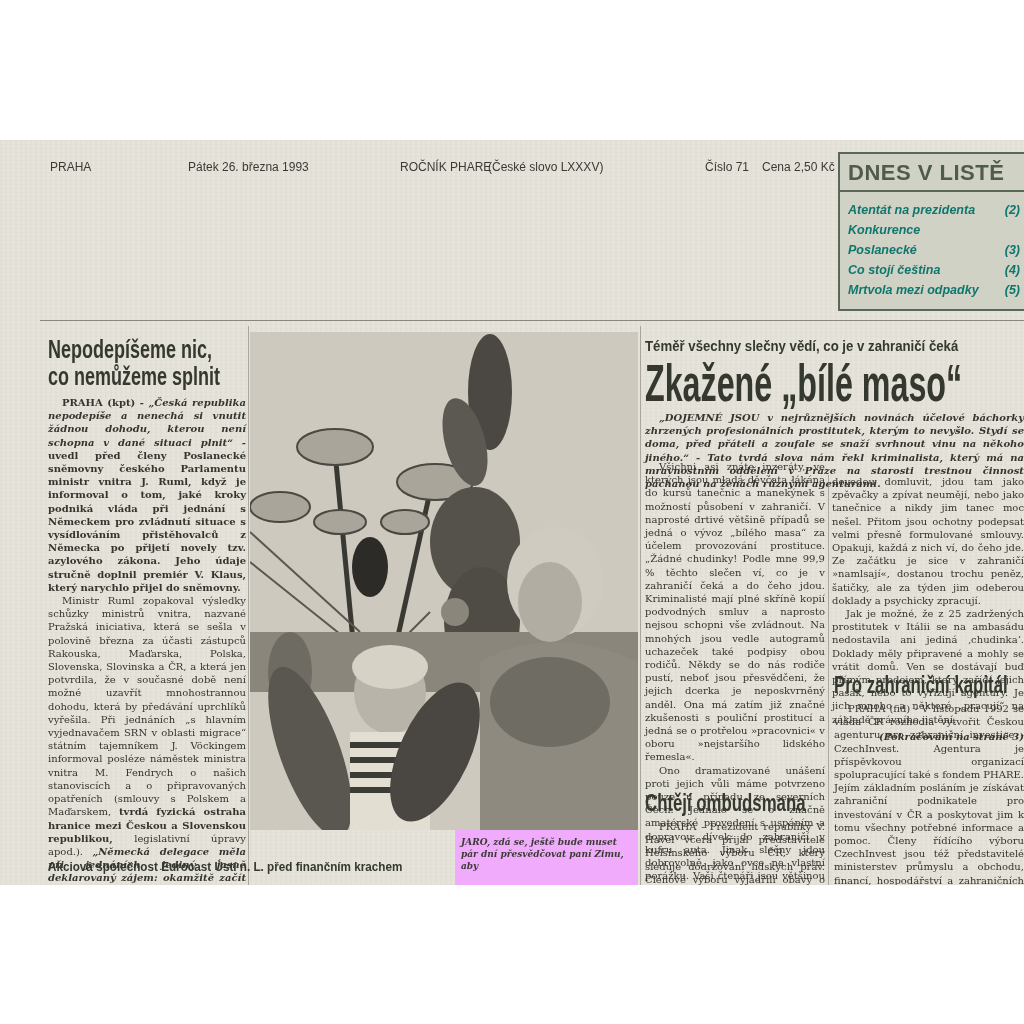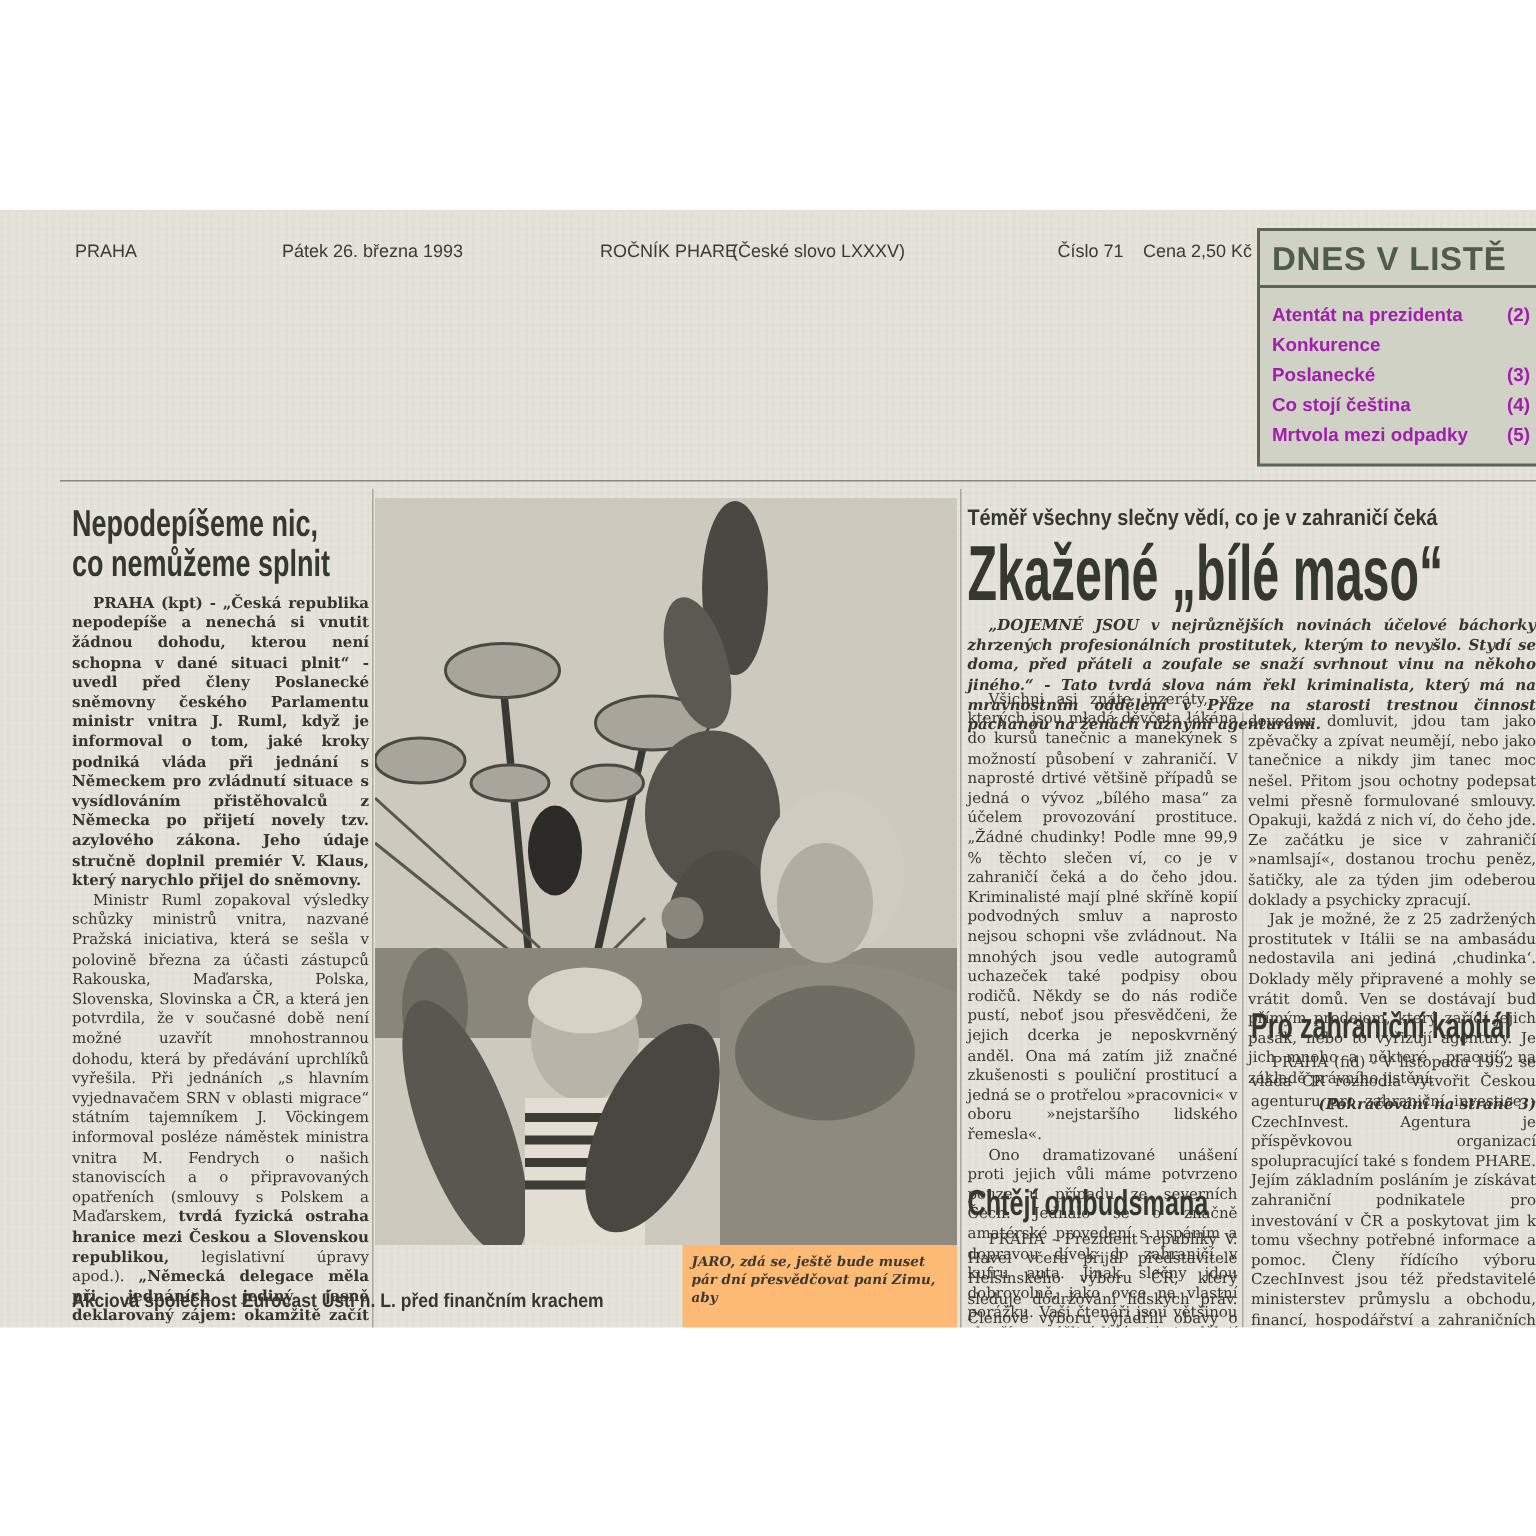--- a/index.html
+++ b/index.html
@@ -9,31 +9,31 @@
      repeating-linear-gradient(90deg, rgba(0,0,0,0.015) 0 2px, transparent 2px 5px),
      repeating-linear-gradient(0deg, rgba(0,0,0,0.012) 0 1px, transparent 1px 4px); pointer-events:none; }
   .meta { position:absolute; top:20px; font-family:Liberation Sans, sans-serif; font-size:12px; color:#3a3a36; }
   .masthead { position:absolute; left:50px; top:28px; width:780px; height:120px; }
   .mast-text { position:absolute; left:0; top:-8px; font-family:"DejaVu Serif", serif; font-style:italic; font-weight:bold; font-size:96px; color:#4d5a4c; letter-spacing:-3px; white-space:nowrap; transform:scaleX(0.98); transform-origin:left; }
   .mast-line1 { position:absolute; left:8px; top:120px; width:310px; height:10px; background:#4d5a4c; }
   .mast-line2 { position:absolute; left:408px; top:120px; width:352px; height:10px; background:#4d5a4c; }
   .dnes { position:absolute; left:838px; top:12px; width:186px; height:155px; border:2px solid #5a6658; background:#cfd2c4; }
   .dnes-title { font-family:"Liberation Sans", sans-serif; font-weight:bold; font-size:22px; color:#4f5b4d; padding:6px 0 4px 8px; border-bottom:2px solid #5a6658; letter-spacing:0.5px; white-space:nowrap; }
   .dnes-list { padding:8px 6px 0 8px; }
-  .dnes-item { display:flex; justify-content:space-between; font-family:"Liberation Sans", sans-serif; font-weight:bold; font-size:12.5px; color:#a21caf; line-height:20px; white-space:nowrap; }
+  .dnes-item { display:flex; justify-content:space-between; font-family:"Liberation Sans", sans-serif; font-weight:bold; font-size:12.5px; color:#0f766e; line-height:20px; white-space:nowrap;font-style:italic; }
   .rule-v { position:absolute; background:#a9a69d; width:1px; }
   .rule-h { position:absolute; background:#8a877e; height:2px; }
   .col { position:absolute; font-family:"DejaVu Serif", serif; color:#35342f; }
   .h-cond { font-family:"Liberation Sans", sans-serif; font-weight:bold; color:#34382f; transform-origin:left top; white-space:nowrap; }
   .body-text { font-size:10px; line-height:13.2px; text-align:justify; hyphens:auto; }
   .body-text p { margin:0; text-indent:14px; }
   .bold { font-weight:bold; }
-  .ital { font-weight:bold; }
+  .ital { font-style:italic; font-weight:bold; }
   .photo { position:absolute; left:250px; top:192px; width:388px; height:498px; overflow:hidden; background:linear-gradient(#cfcbc0,#b9b5aa 60%,#8c887d); }
-  .caption { position:absolute; left:455px; top:690px; width:183px; height:55px; background:#fdba74; font-size:9px; font-style:italic; font-weight:bold; color:#3c3a35; padding:6px 6px; box-sizing:border-box; line-height:12px; }
+  .caption { position:absolute; left:455px; top:690px; width:183px; height:55px; background:#f0abfc; font-size:9px; font-style:italic; font-weight:bold; color:#3c3a35; padding:6px 6px; box-sizing:border-box; line-height:12px; }
 </style>
 </head>
 <body>
 
 <div class="paper">
 
   <span class="meta" style="left:50px;">PRAHA</span>
   <span class="meta" style="left:188px;">Pátek 26. března 1993</span>
   <span class="meta" style="left:400px;">ROČNÍK PHARE</span>
   <span class="meta" style="left:488px;">(České slovo LXXXV)</span>

